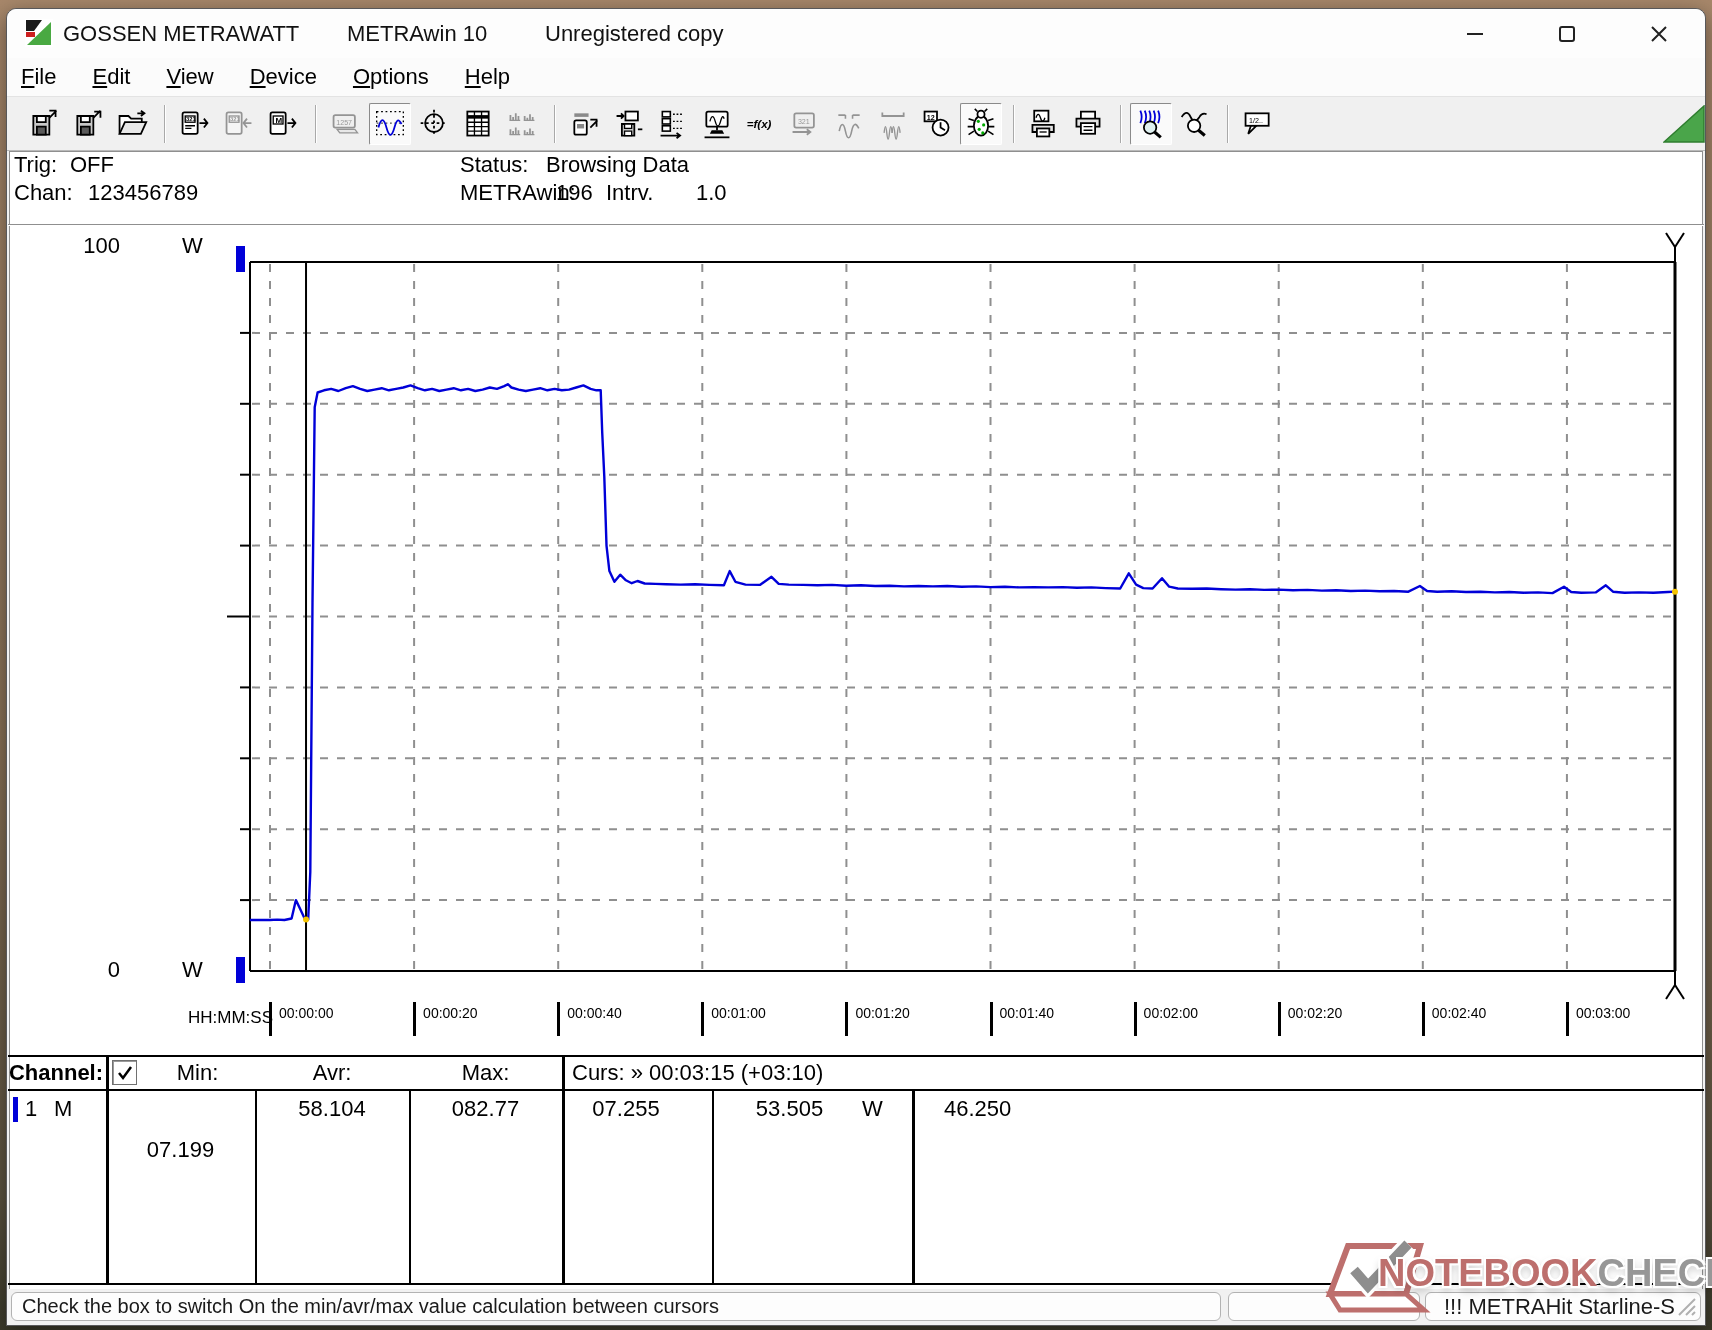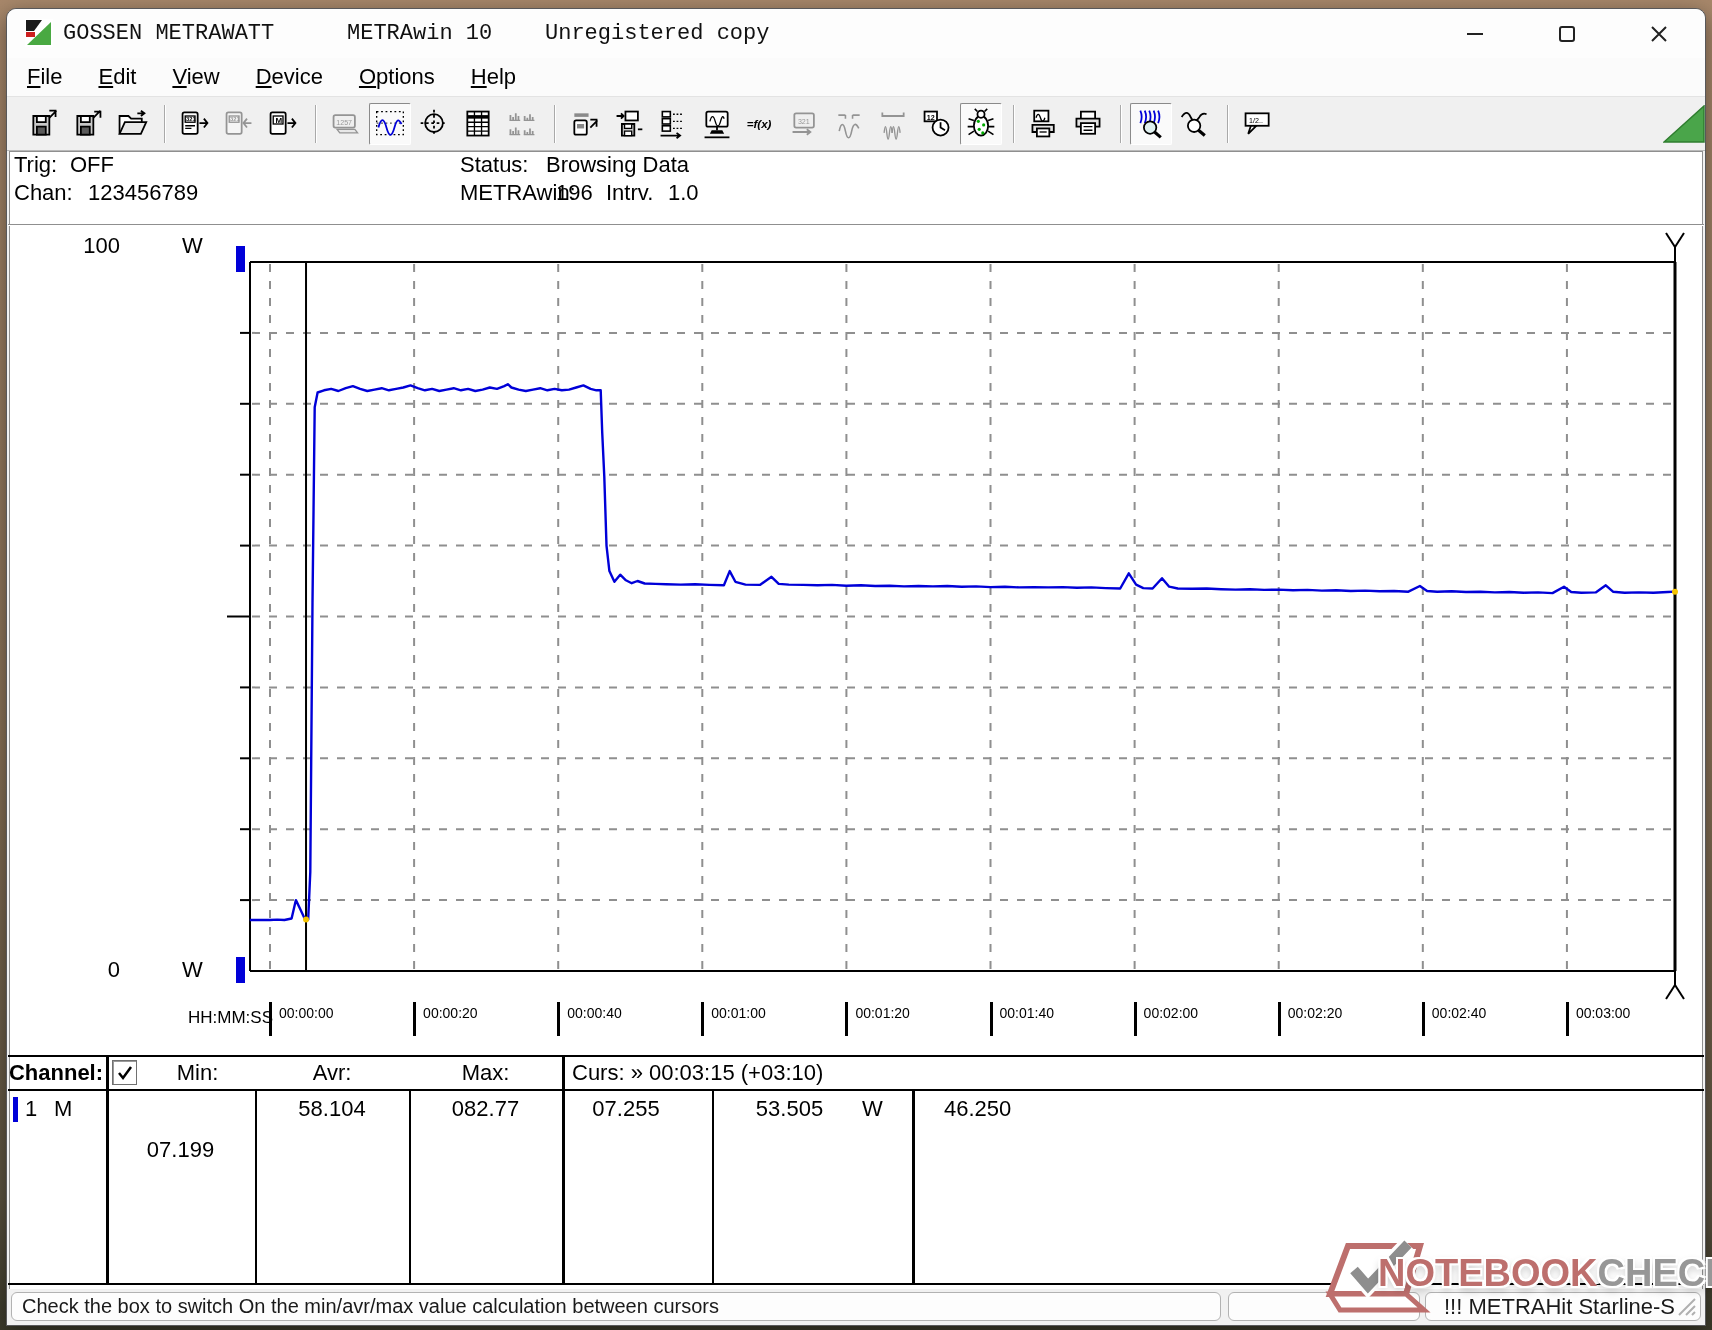--- a/index.html
+++ b/index.html
@@ -2,30 +2,30 @@
 <html><head>
 <meta charset="utf-8">
 <style>
   html,body{margin:0;padding:0;}
   body{width:1712px;height:1330px;font-family:"Liberation Sans",sans-serif;-webkit-font-smoothing:antialiased;}
   .desktop{position:relative;width:1712px;height:1330px;overflow:hidden;
     background:linear-gradient(180deg,#a8886b 0%,#8a7257 55%,#5c5340 90%,#3c3b2b 100%);}
   .window{position:absolute;left:6px;top:8px;width:1698px;height:1316px;background:#f2f2f2;
     border:1px solid #58585a;border-radius:10px 10px 0 0;box-shadow:0 6px 22px rgba(0,0,0,.45);}
   
-  .titlebar{position:absolute;left:0;top:0;width:100%;height:49px;background:#fdfdfd;border-radius:10px 10px 0 0;font-family:Liberation Mono, monospace;}
+  .titlebar{position:absolute;left:0;top:0;width:100%;height:49px;background:#fdfdfd;border-radius:10px 10px 0 0;}
   .logo{position:absolute;left:18px;top:10px;width:28px;height:28px;}
   .t-text{position:absolute;top:0;height:49px;line-height:49px;font-size:22px;color:#111;white-space:nowrap;}
   .t-brand{left:56px;}
   .t-app{left:340px;}
   .t-lic{left:538px;}
   .winbtns{position:absolute;right:0;top:0;height:49px;display:flex;}
   .wbtn{width:92px;height:49px;display:flex;align-items:center;justify-content:center;}
   
-  .menubar{position:absolute;left:0;top:49px;width:100%;height:39px;background:#fbfbfb;display:flex;align-items:center;padding-left:20px;box-sizing:border-box;gap:36px;border-bottom:1px solid #e3e3e3;}
+  .menubar{position:absolute;left:0;top:49px;width:100%;height:39px;background:#fbfbfb;display:flex;align-items:center;padding-left:14px;box-sizing:border-box;gap:36px;border-bottom:1px solid #e3e3e3;}
   .menu-item{display:inline-block;font-size:22px;color:#000;}
   .menu-item::first-letter{text-decoration:underline;}
   
   .toolbar{position:absolute;left:0;top:88px;width:100%;height:54px;background:#f0f0f0;border-bottom:1px solid #b9b9b9;display:flex;align-items:center;padding-left:16px;box-sizing:border-box;}
   .tb-btn{width:40px;height:40px;display:flex;align-items:center;justify-content:center;margin-right:2px;border:1px solid rgba(0,0,0,0);border-radius:2px;background:transparent;}
   .tb-btn svg{width:32px;height:32px;}
   .tb-btn.pressed{background:#fafafa;border-top:1px solid #8a8a8a;border-left:1px solid #8a8a8a;border-bottom:1px solid #fff;border-right:1px solid #fff;}
   .tb-btn.disabled{opacity:.38;filter:grayscale(1);}
   .tb-sep{width:1px;height:38px;background:#a9a9a9;margin:0 9px;box-shadow:1px 0 0 #fff;}
   .green-tri{position:absolute;left:1656px;top:96px;width:42px;height:38px;}
@@ -346,21 +346,21 @@
 
     <span class="g" style="left:14px;top:152px;">Trig:</span>
     <span class="g" style="left:70px;top:152px;">OFF</span>
     <span class="g" style="left:14px;top:180px;">Chan:</span>
     <span class="g" style="left:88px;top:180px;">123456789</span>
     <span class="g" style="left:460px;top:152px;">Status:</span>
     <span class="g" style="left:546px;top:152px;">Browsing Data</span>
     <span class="g" style="left:460px;top:180px;">METRAwin:</span>
     <span class="g" style="left:556px;top:180px;">196</span>
     <span class="g" style="left:606px;top:180px;">Intrv.</span>
-    <span class="g" style="left:668px;top:180px;">1.0</span>
+    <span class="g" style="left:696px;top:180px;">1.0</span>
 
     <div class="g divider1"></div>
     <div class="g divider2"></div>
 
     <svg id="chart-svg" width="1712" height="1330" viewBox="0 0 1712 1330">
         <line x1="252" y1="900.1" x2="1673" y2="900.1" stroke="#8f8f8f" stroke-width="2" stroke-dasharray="8 9"></line>
         <line x1="240" y1="900.1" x2="251" y2="900.1" stroke="#000" stroke-width="2"></line>
         <line x1="252" y1="829.2" x2="1673" y2="829.2" stroke="#8f8f8f" stroke-width="2" stroke-dasharray="8 9"></line>
         <line x1="240" y1="829.2" x2="251" y2="829.2" stroke="#000" stroke-width="2"></line>
         <line x1="252" y1="758.3" x2="1673" y2="758.3" stroke="#8f8f8f" stroke-width="2" stroke-dasharray="8 9"></line>

